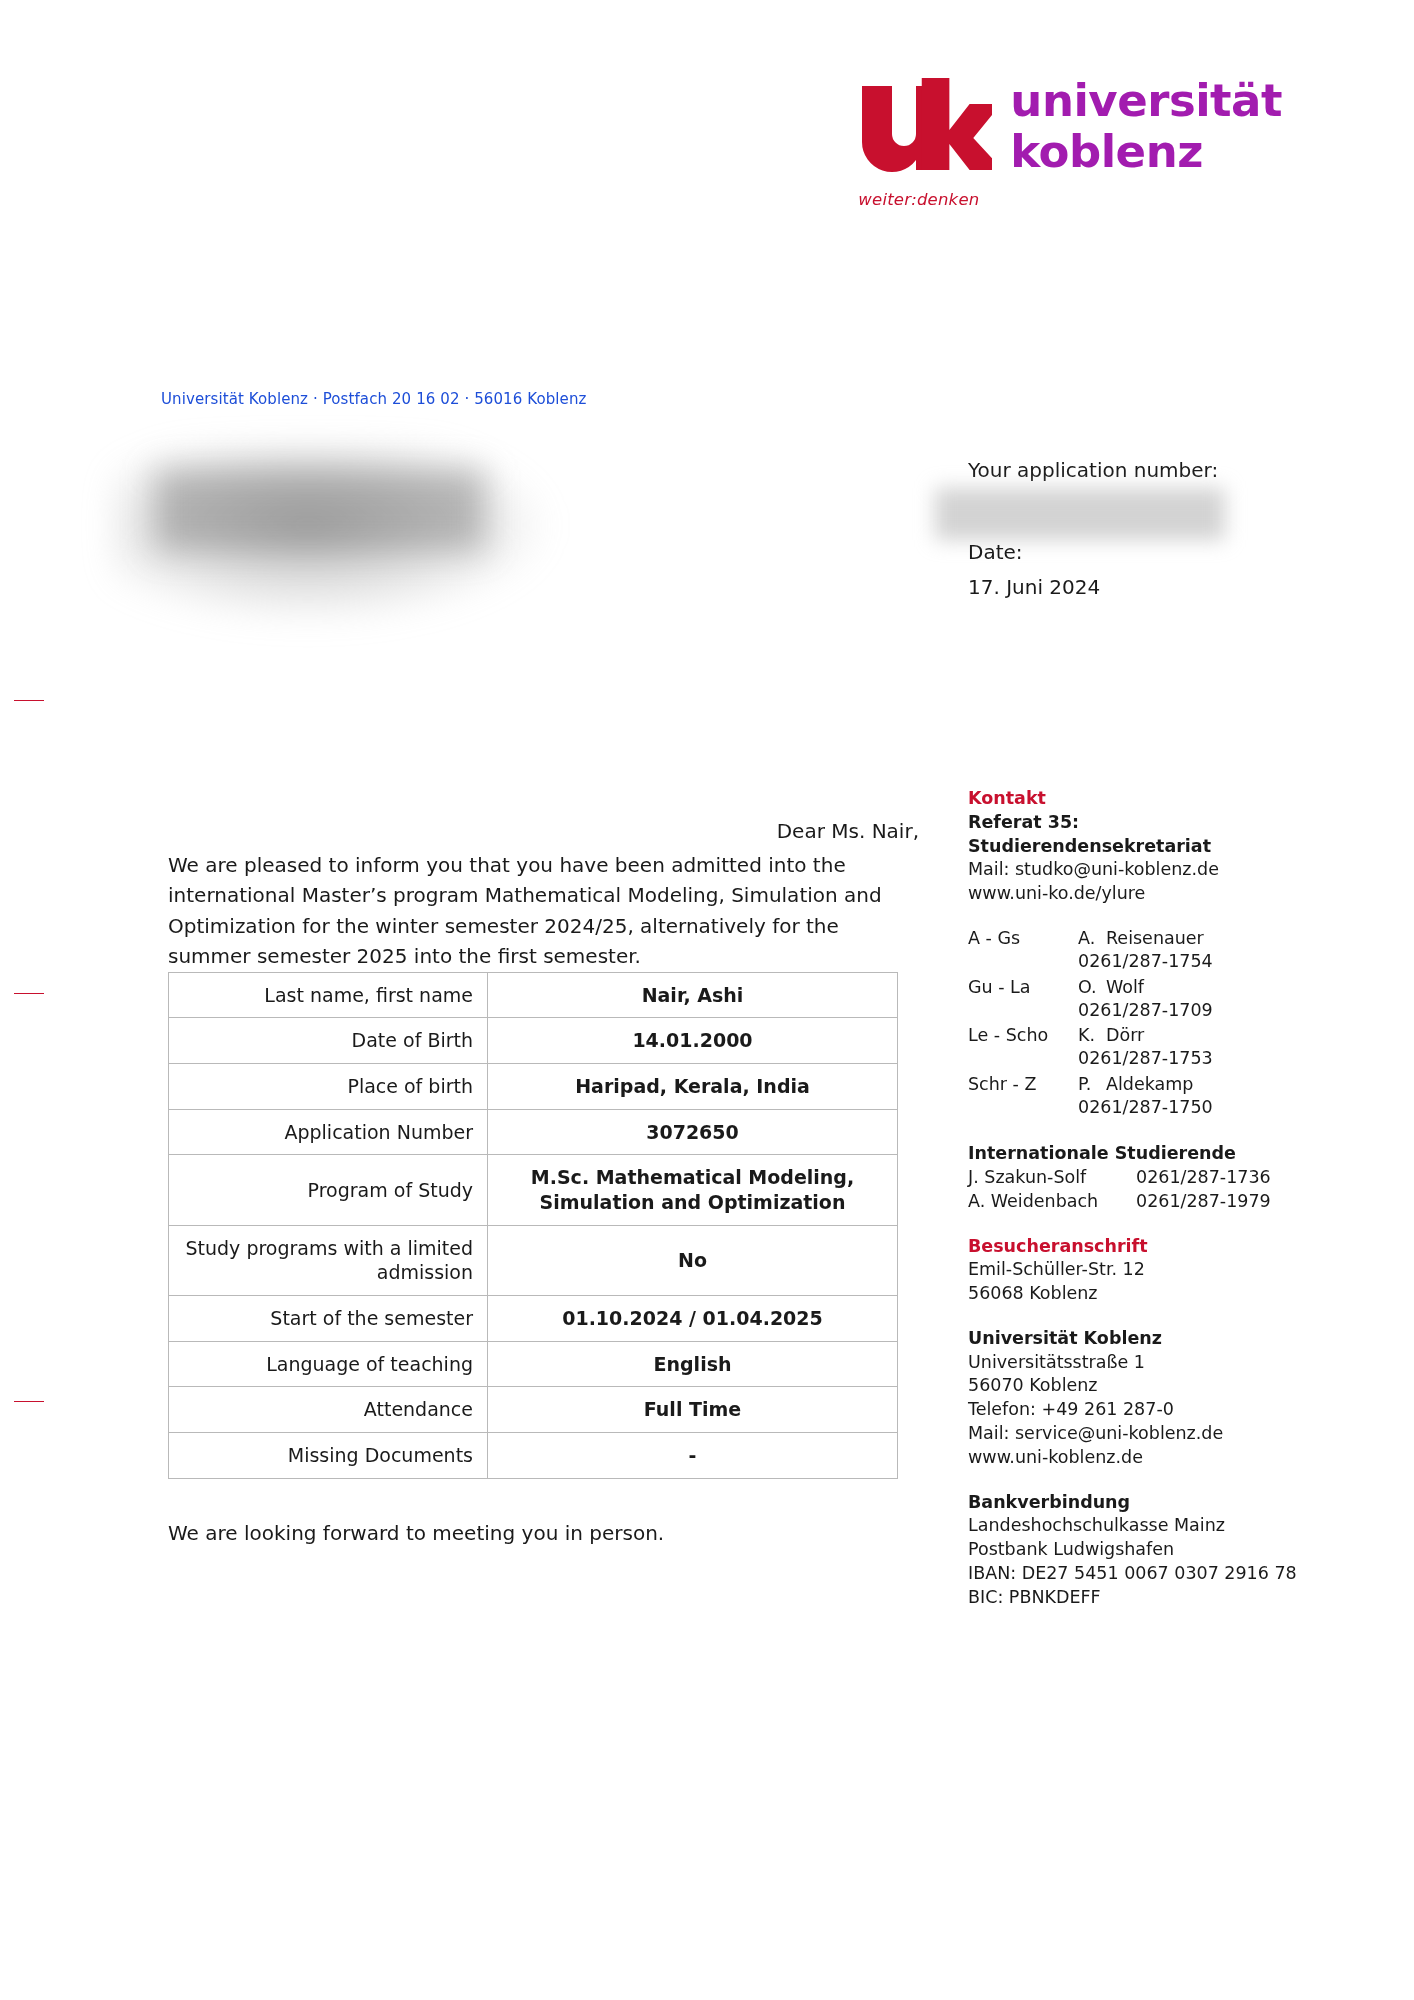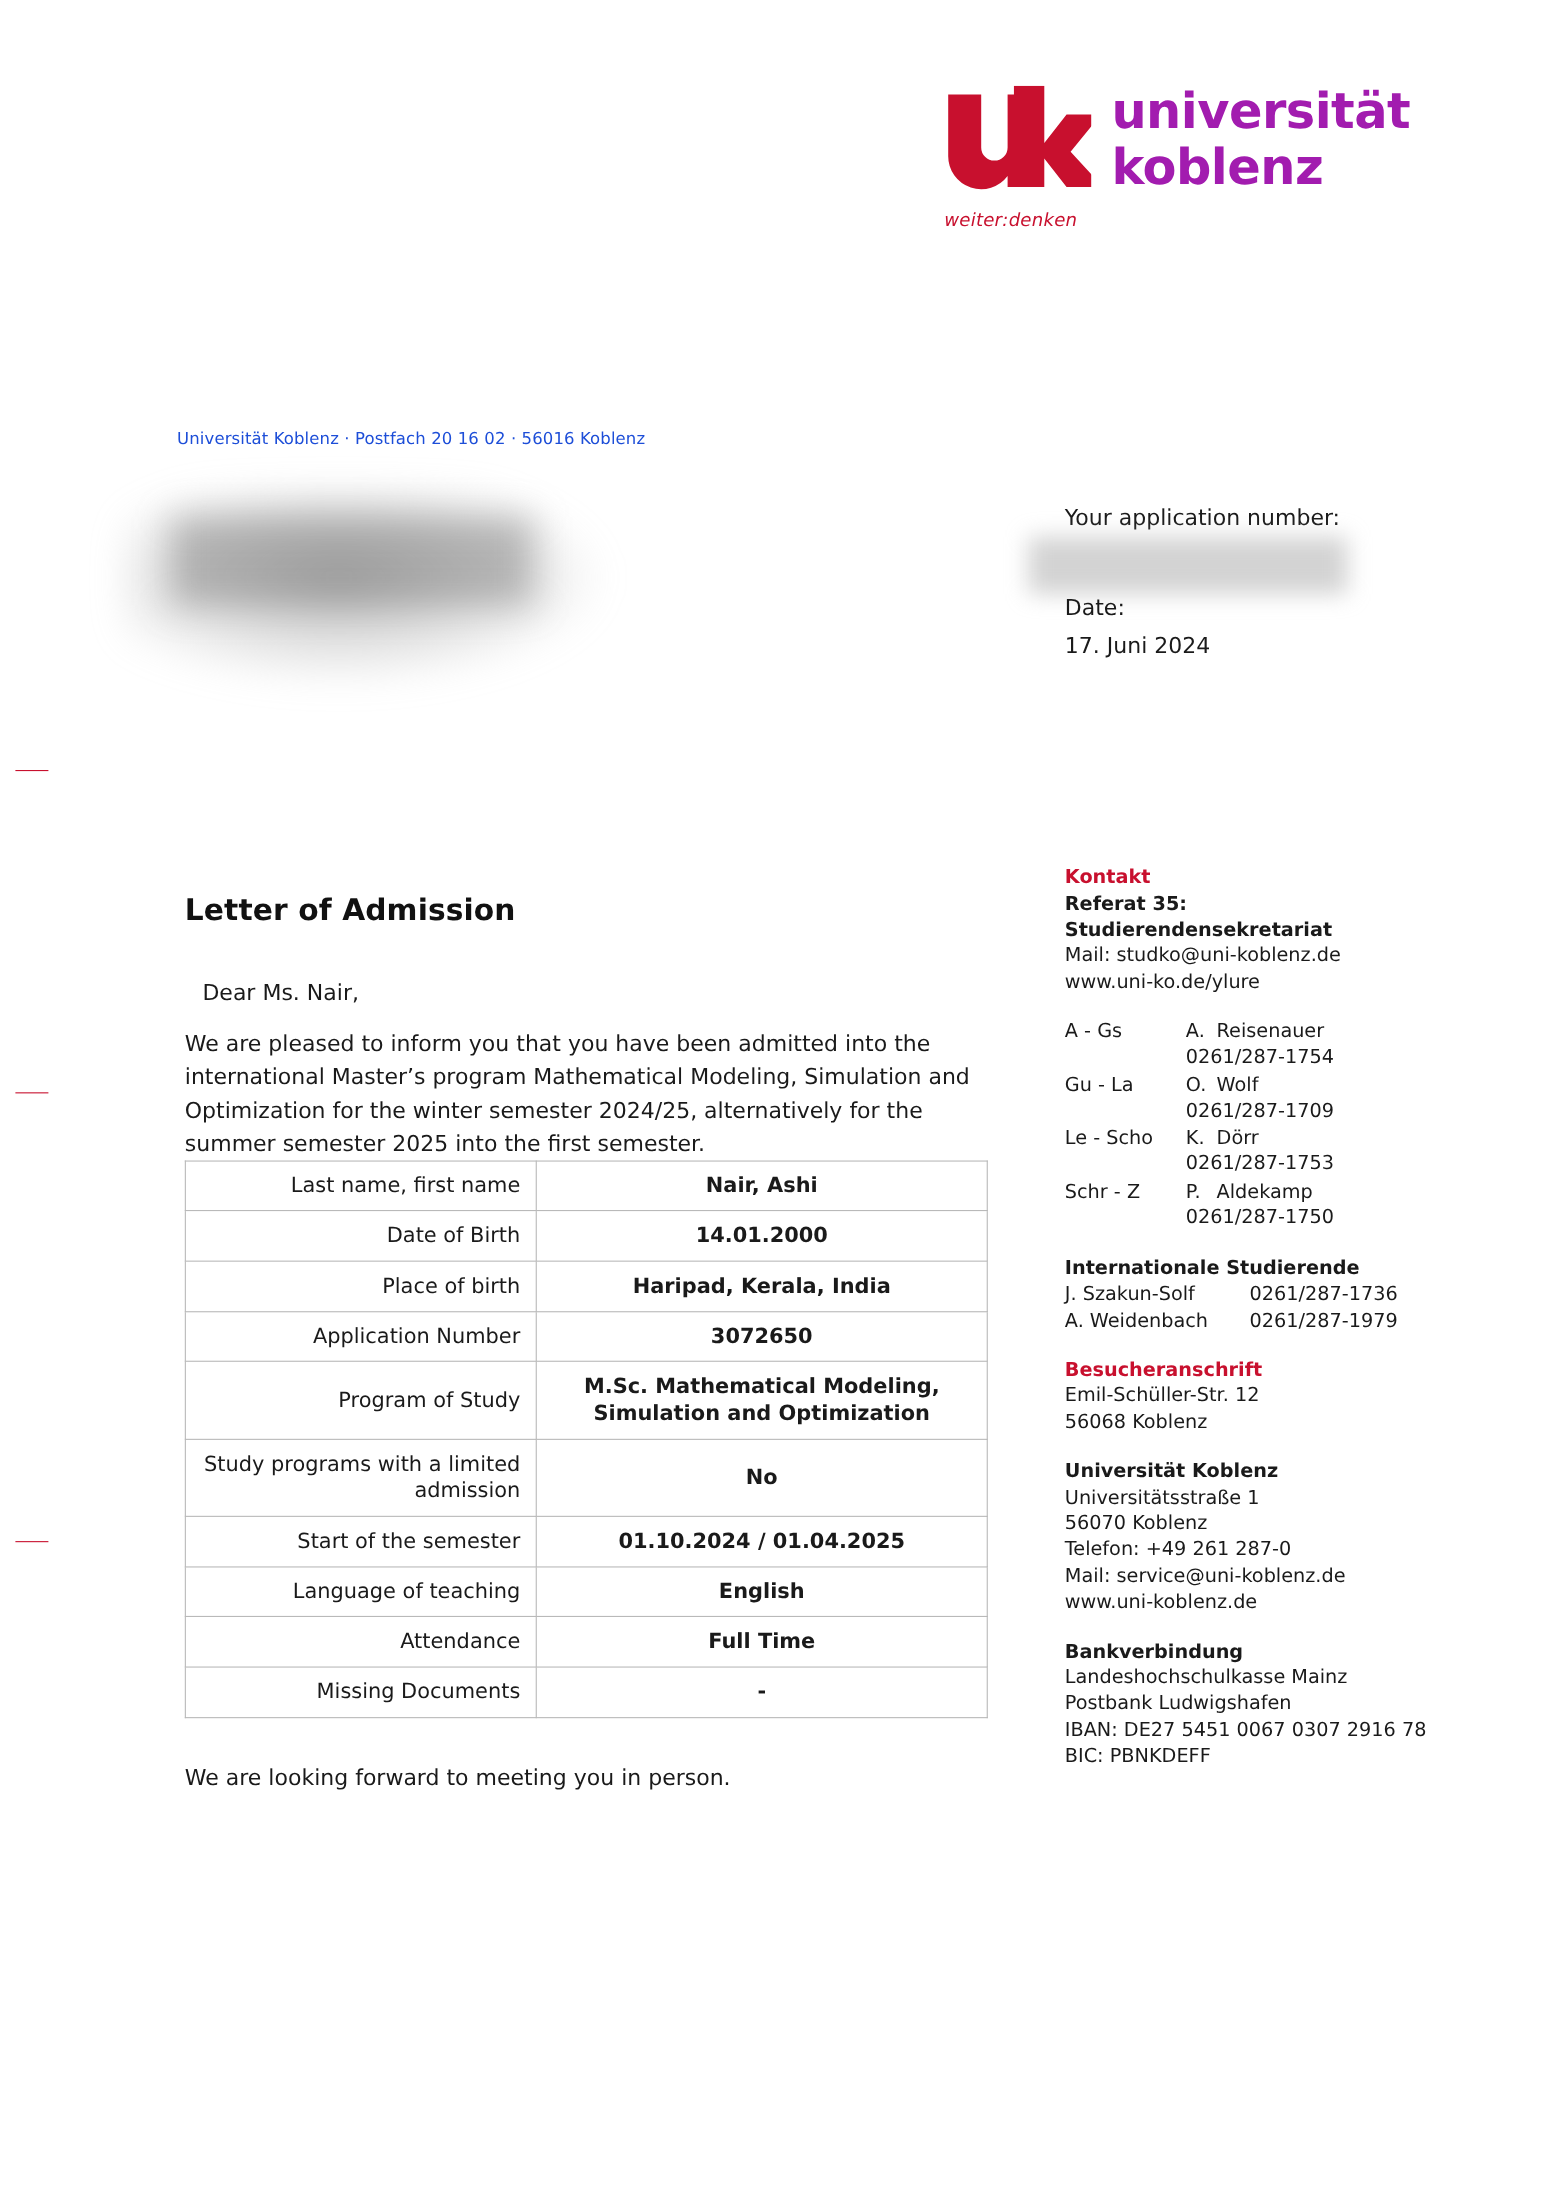--- a/index.html
+++ b/index.html
@@ -138,21 +138,22 @@
   .doc-title {
     font-size: 27px;
     font-weight: bold;
     color: #111;
     margin: 0 0 44px 0;
     letter-spacing: 0.1px;
   }
   .salutation {
     font-size: 20px;
     line-height: 1.5;
-    margin: 16px;
+    margin: 4px;
+    text-align: right;
   }
   .intro {
     font-size: 20px;
     line-height: 1.52;
     margin: 0;
     max-width: 748px;
   }
 
   
   table.info {
@@ -245,21 +246,20 @@
 </div>
 <div class="redact-appnum"></div>
 <div class="meta-date-label">Date:</div>
 <div class="meta-date-value">17. Juni 2024</div>
 
 <div class="fold f1"></div>
 <div class="fold f2"></div>
 <div class="fold f3"></div>
 
 <div class="main-col">
-  <h1 class="doc-title">Letter of Admission</h1>
   <p class="salutation">Dear Ms. Nair,</p>
   <p class="intro">We are pleased to inform you that you have been admitted into the international Master’s program Mathematical Modeling, Simulation and Optimization for the winter semester 2024/25, alternatively for the summer semester 2025 into the first semester.</p>
 
   <table class="info">
     <tbody id="info-rows">
         <tr>
           <td class="k">Last name, first name</td>
           <td class="v">Nair, Ashi</td>
         </tr>
         <tr>

